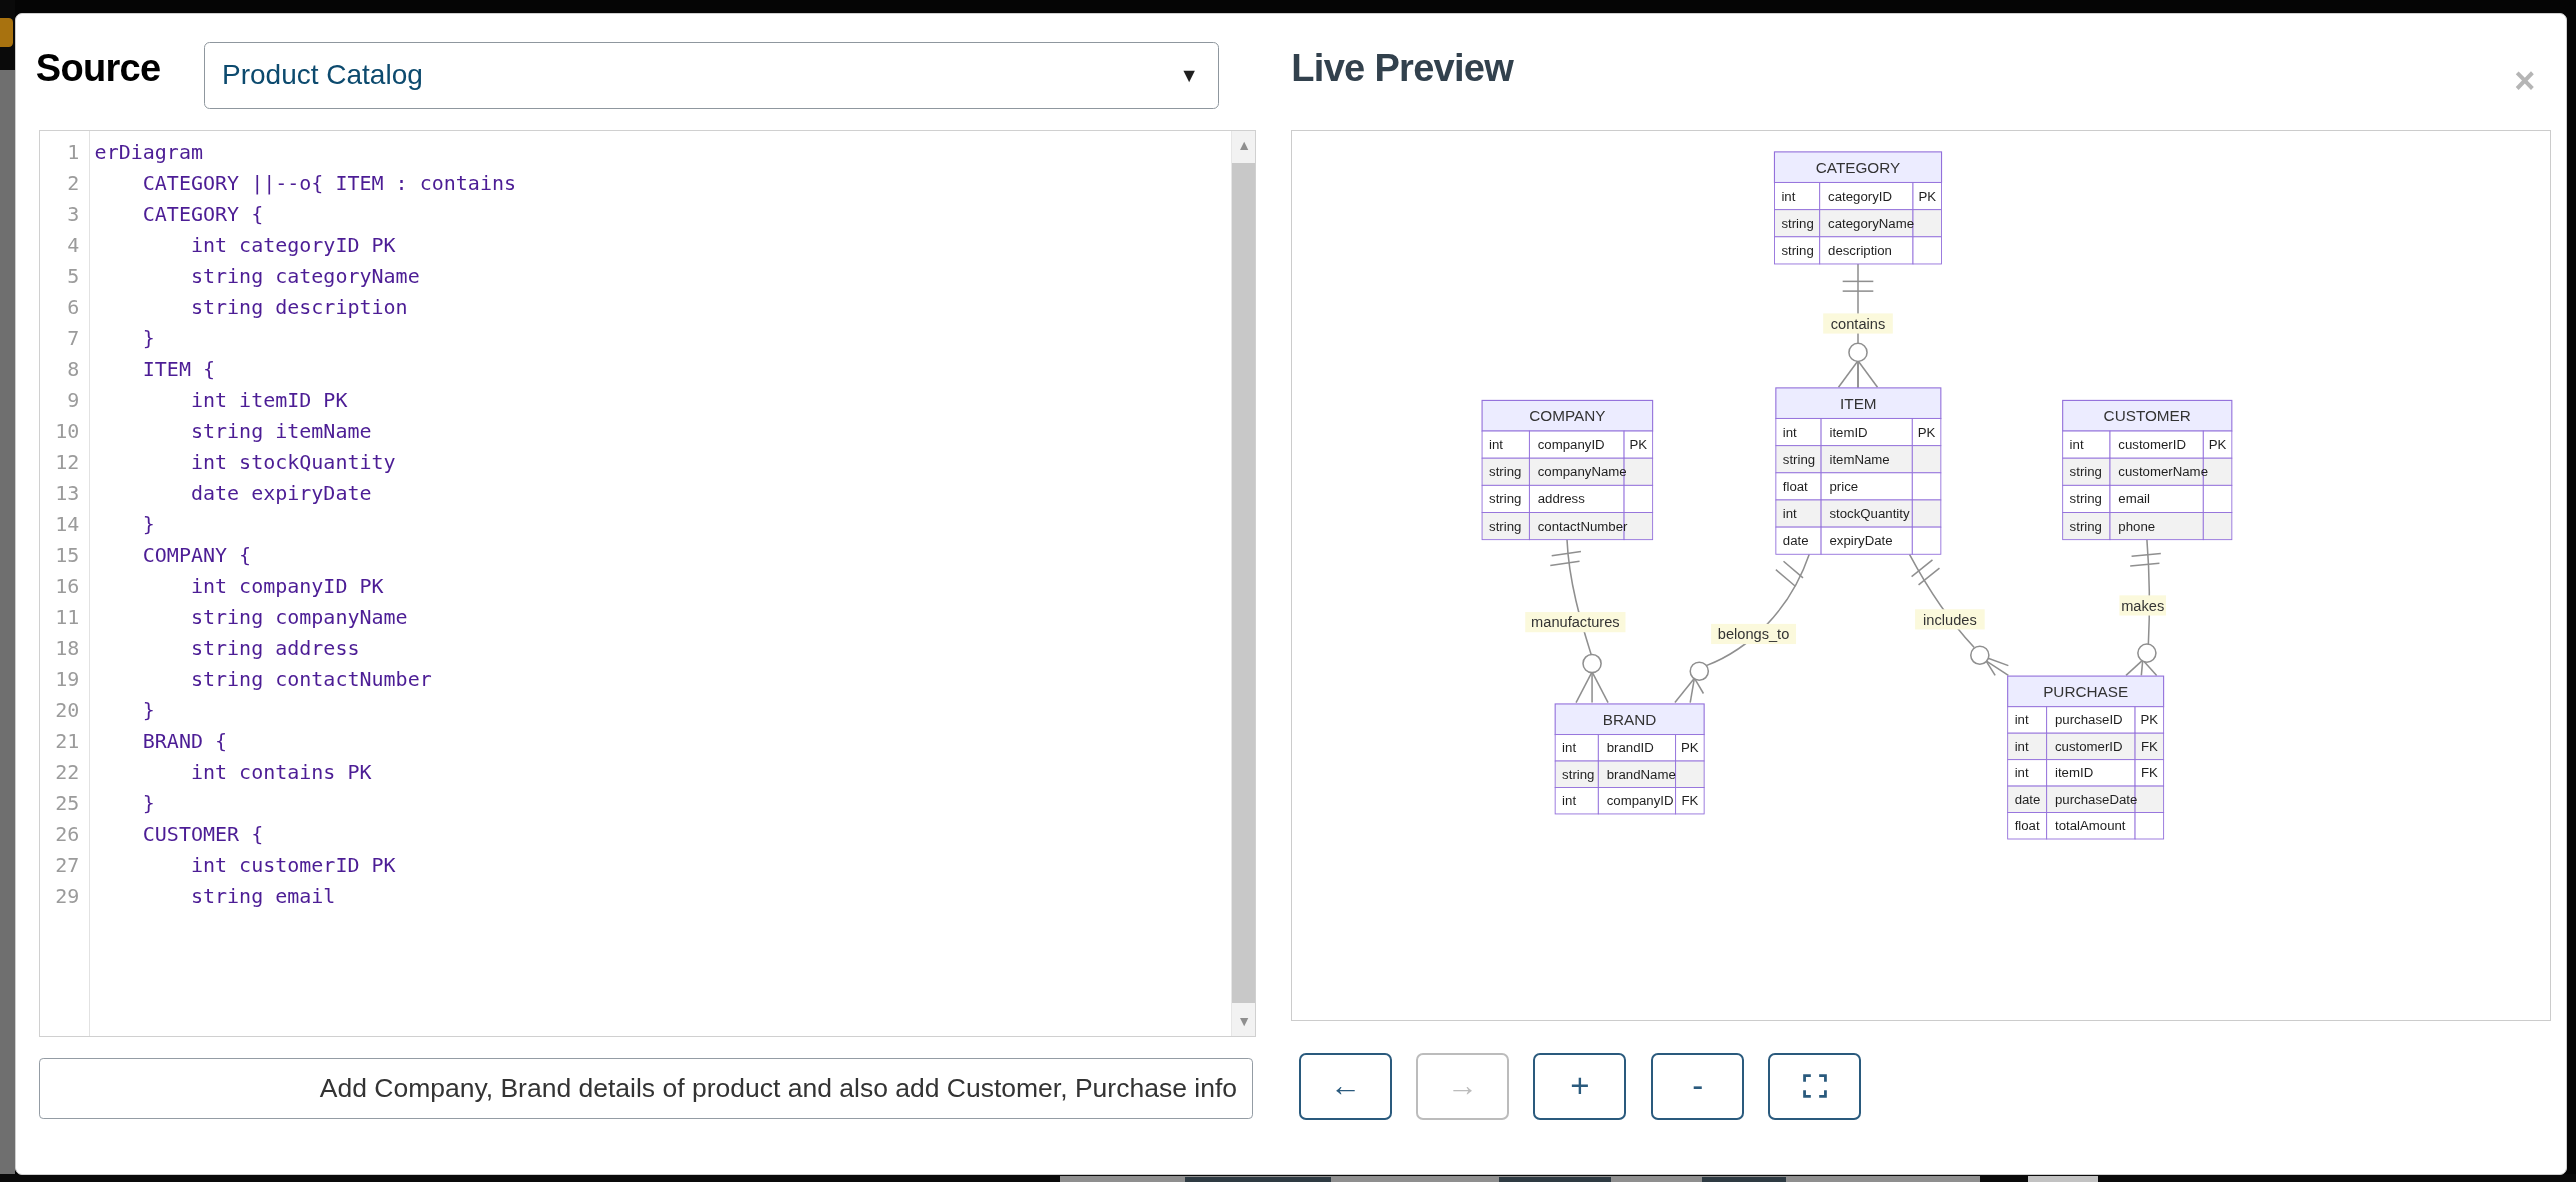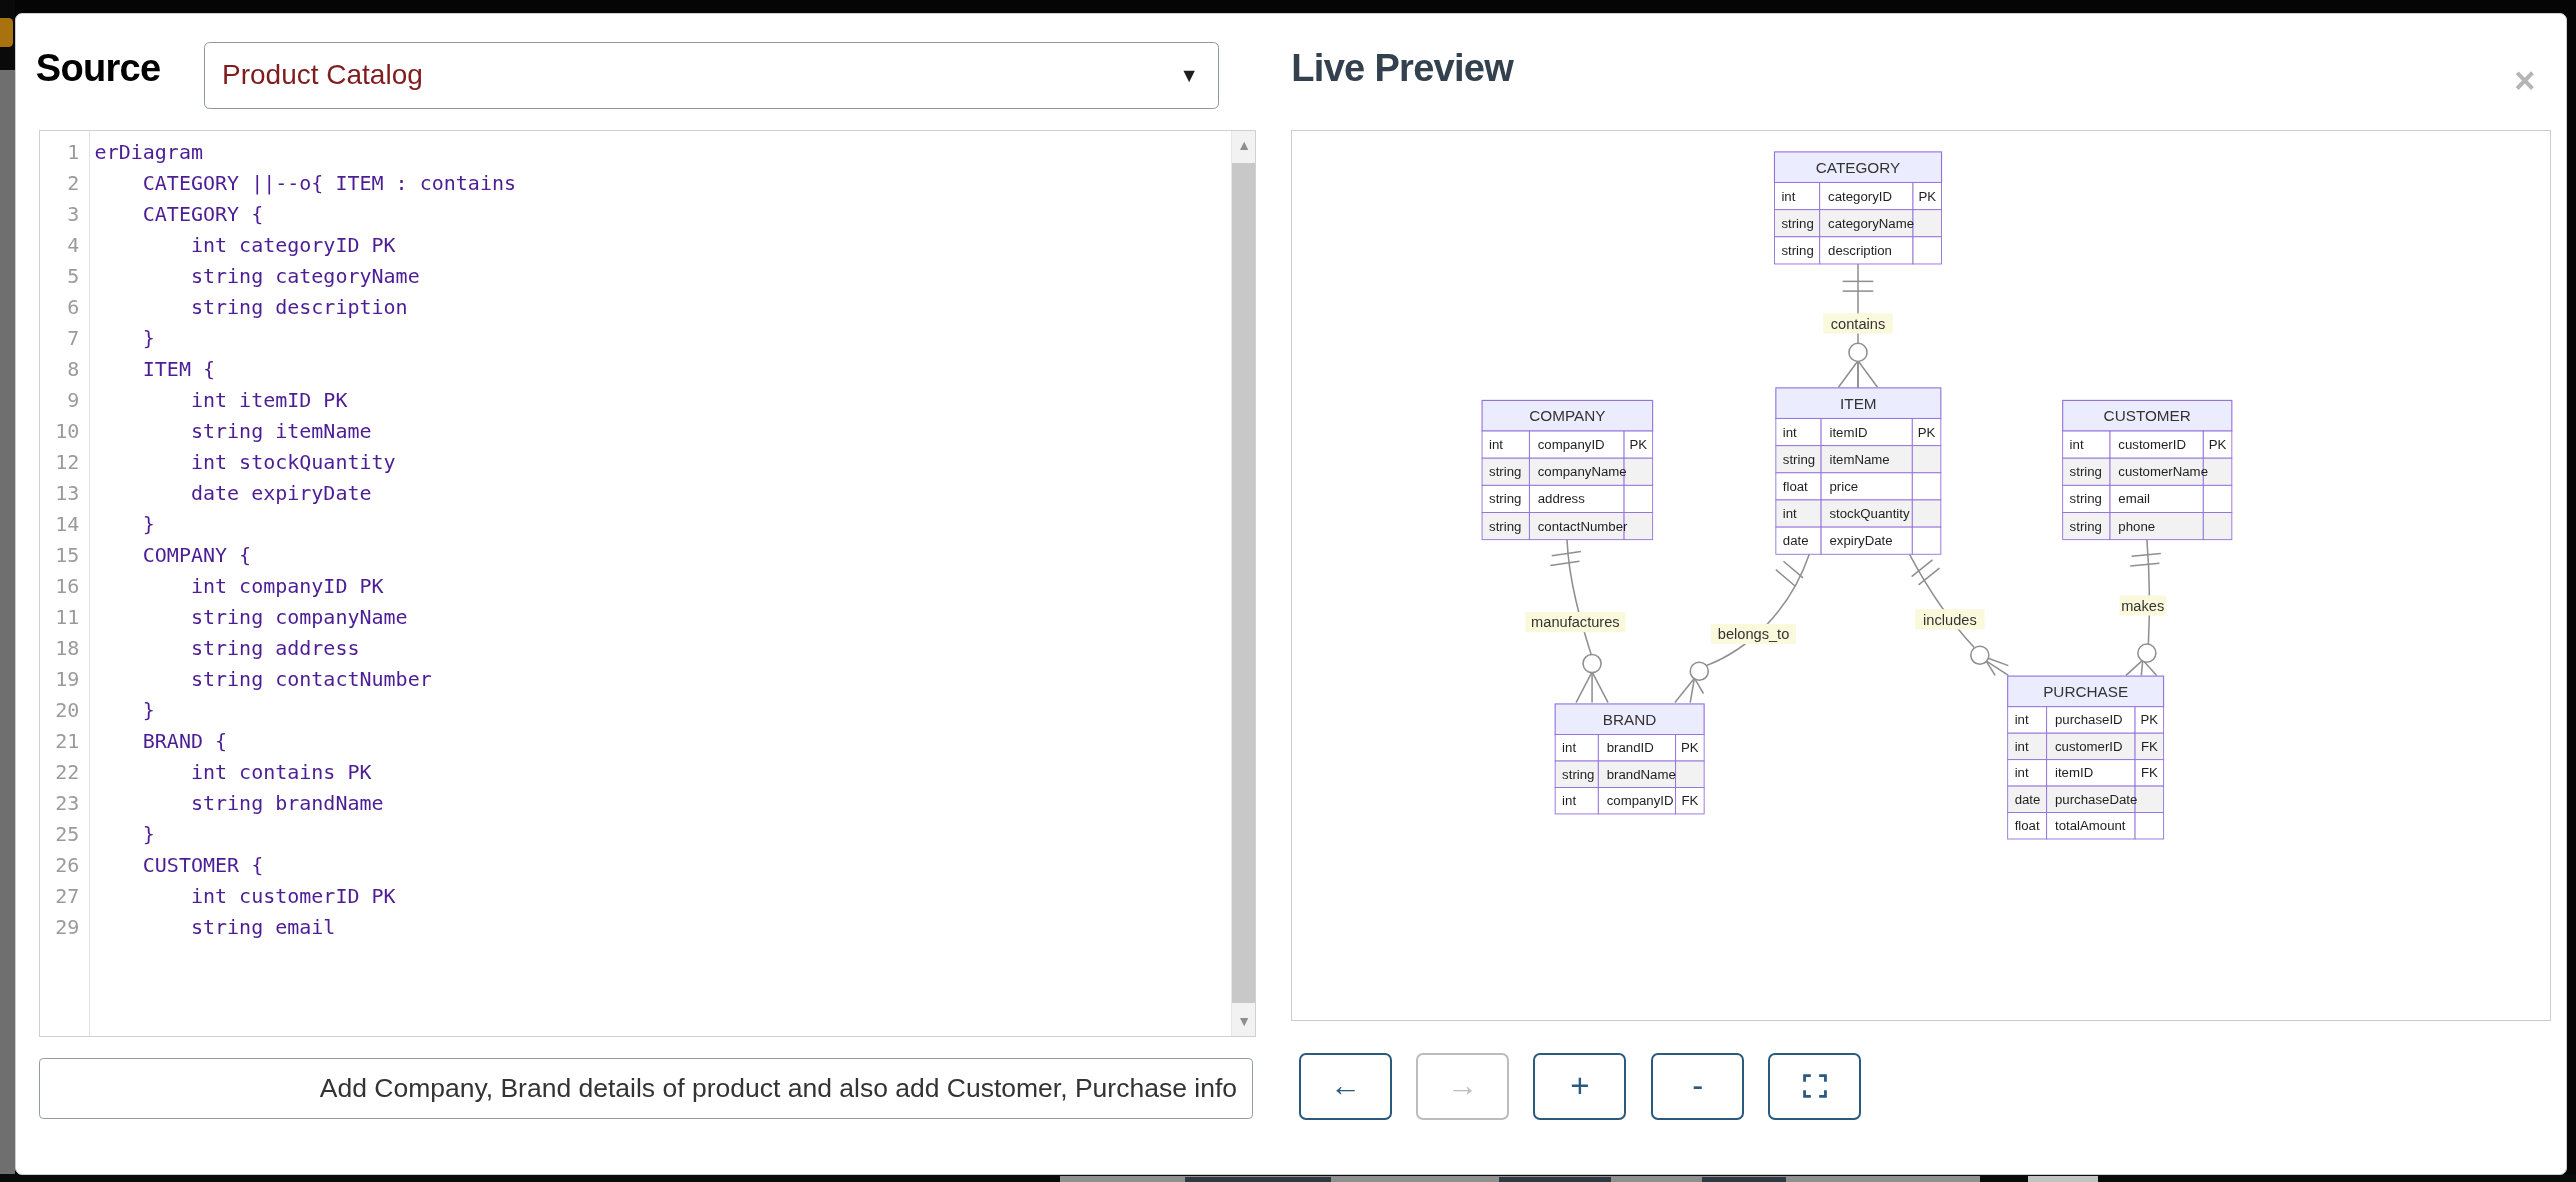--- a/index.html
+++ b/index.html
@@ -16,21 +16,21 @@
 
   .modal{position:absolute;left:15.3px;top:12.6px;width:2552px;height:1162px;background:#ffffff;
          border-radius:7px;border:0.7px solid #cfcfcf;box-sizing:border-box;}
 
   .source-label{position:absolute;left:19.5px;top:33px;font-size:38px;font-weight:bold;color:#000000;letter-spacing:-0.7px;}
   .preview-title{position:absolute;left:1275px;top:33px;font-size:38px;font-weight:bold;color:#32414d;letter-spacing:-0.7px;}
   .close-btn{position:absolute;left:2498px;top:49px;font-size:36px;font-weight:bold;color:#b5b5b5;cursor:pointer;line-height:1;}
 
   .dropdown{position:absolute;left:188px;top:28px;width:1015px;height:67px;border:1.4px solid #8f979e;
             border-radius:5.6px;box-sizing:border-box;display:flex;align-items:center;background:#fff;}
-  .dropdown-value{font-size:28px;color:#7f1d1d;padding-left:16.7px;}
+  .dropdown-value{font-size:28px;color:#0c4a6e;padding-left:16.7px;}
   .dropdown-caret{position:absolute;right:19.5px;top:50%;transform:translateY(-50%);font-size:19.5px;color:#1f1f1f;}
 
   .editor{position:absolute;left:23px;top:116px;width:1217px;height:907px;border:1.4px solid #d0d0d0;
           box-sizing:border-box;background:#fff;overflow:hidden;}
   .gutter-line{position:absolute;left:49px;top:0;width:0.7px;height:100%;background:#e2e2e2;}
   .code-lines{position:absolute;left:0;top:5.6px;width:1185px;}
   .code-row{display:flex;height:31px;align-items:center;}
   .line-no{width:39px;text-align:right;font-family:"DejaVu Sans Mono",monospace;font-size:20px;color:#9b9b9b;flex:0 0 39px;}
   .line-txt{font-family:"DejaVu Sans Mono",monospace;font-size:20px;color:#4c1d95;white-space:pre;padding-left:15.3px;}
   .scrollbar{position:absolute;right:0;top:0;width:24px;height:100%;background:#f2f2f2;border-left:0.7px solid #e6e6e6;box-sizing:border-box;}
@@ -163,24 +163,20 @@
           <span class="line-no">20</span>
           <span class="line-txt">    }</span>
         </div>
         <div class="code-row">
           <span class="line-no">21</span>
           <span class="line-txt">    BRAND {</span>
         </div>
         <div class="code-row">
           <span class="line-no">22</span>
           <span class="line-txt">        int contains PK</span>
-        </div>
-        <div class="code-row">
-          <span class="line-no">23</span>
-          <span class="line-txt">        string brandName</span>
         </div>
         <div class="code-row">
           <span class="line-no">25</span>
           <span class="line-txt">    }</span>
         </div>
         <div class="code-row">
           <span class="line-no">26</span>
           <span class="line-txt">    CUSTOMER {</span>
         </div>
         <div class="code-row">

